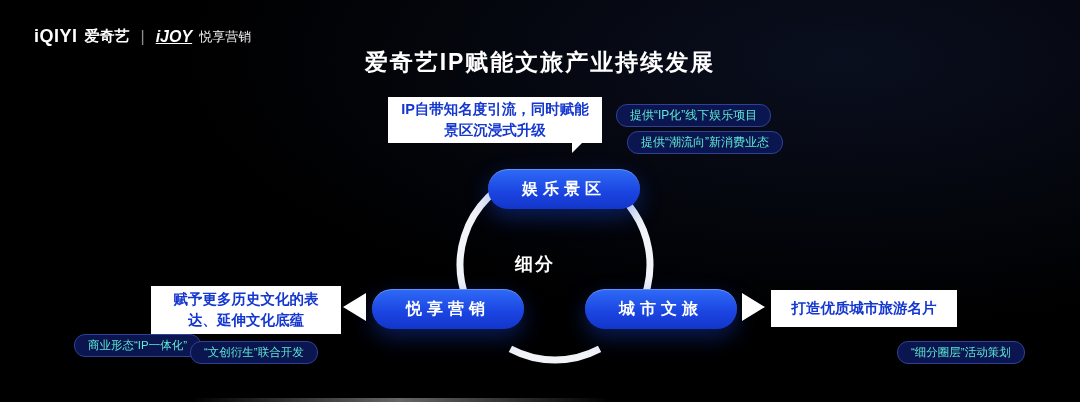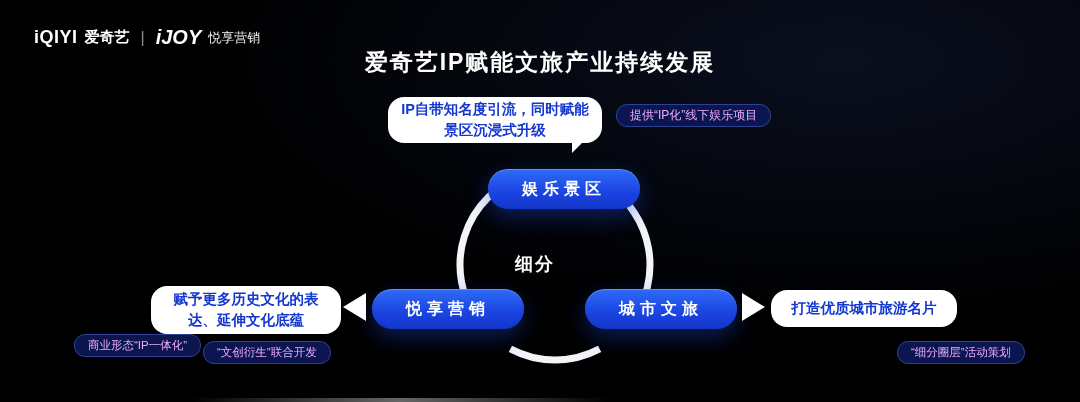--- a/index.html
+++ b/index.html
@@ -7,21 +7,21 @@
   .slide {
     position:relative; width:1080px; height:402px; overflow:hidden;
     background: radial-gradient(ellipse at 78% 15%, #0a0f1f 0%, #000 55%), #000;
     color:#fff;
   }
   
   .logo { position:absolute; left:34px; top:26px; display:flex; align-items:center; gap:7px; }
   .logo .mark { font-weight:800; font-size:18px; letter-spacing:.5px; }
   .logo .cn { font-size:15px; font-weight:700; }
   .logo .divider { opacity:.55; font-weight:300; font-size:16px; margin:0 4px; }
-  .logo .ijoy { font-weight:800; font-size:20px; font-style:italic; }
+  .logo .ijoy { font-weight:800; font-size:16px; font-style:italic;text-decoration:underline; }
   .logo .ijoy-cn { font-size:13px; font-weight:400; opacity:.95; }
   .title {
     position:absolute; top:33px; left:0; right:0; text-align:center;
     font-size:23px; font-weight:700; letter-spacing:2px;margin-top:14px;
   }
   
   .cycle-svg { position:absolute; left:445px; top:157px; width:220px; height:220px; }
   .node {
     position:absolute; width:152px; height:40px; border-radius:20px;
     display:flex; align-items:center; justify-content:center;
@@ -31,44 +31,44 @@
   }
   .node-top { left:488px; top:169px; }
   .node-left { left:372px; top:289px; }
   .node-right { left:585px; top:289px; }
   .center-label {
     position:absolute; left:495px; top:252px; width:80px; text-align:center;
     font-size:18px; font-weight:700; letter-spacing:2px; z-index:2;
   }
   
   .callout {
-    position:absolute; background:#fff; border-radius:16px; color:#1437cf;
+    position:absolute; background:#fff; border-radius:0; color:#1437cf;
     font-weight:700; font-size:14.5px; line-height:21px; text-align:center;
     display:flex; flex-direction:column; justify-content:center; z-index:3;
   }
   .callout-top { left:388px; top:97px; width:214px; height:46px; }
   .callout-left { left:151px; top:286px; width:190px; height:48px; }
   .callout-right { left:771px; top:290px; width:186px; height:37px; }
   .callout-tail {
     position:absolute; left:572px; top:141px; width:0; height:0; z-index:2;
     border-top:12px solid #fff; border-right:12px solid transparent;
   }
   .tri { position:absolute; width:0; height:0; z-index:3; }
   .tri-left { left:343px; top:293px; border-top:14px solid transparent; border-bottom:14px solid transparent; border-right:23px solid #fff; }
   .tri-right { left:742px; top:293px; border-top:14px solid transparent; border-bottom:14px solid transparent; border-left:23px solid #fff; }
   
   .pill {
     position:absolute; height:23px; line-height:21px; padding:0 13px;
     background:#0b1550; border:1px solid #2e4196; border-radius:11px;
-    color:#f0abfc; font-size:11.5px; white-space:nowrap; z-index:3;
+    color:#5eead4; font-size:11.5px; white-space:nowrap; z-index:3;
   }
   .pill-tr1 { left:616px; top:104px; font-size:12px; }
   .pill-tr2 { left:627px; top:131px; font-size:12px; }
   .pill-bl1 { left:74px;  top:334px; }
-  .pill-bl2 { left:203px; top:341px; }
+  .pill-bl2 { left:190px; top:341px; }
   .pill-br1 { left:757px; top:334px; }
   .pill-br2 { left:897px; top:341px; }
   .bottom-glow {
     position:absolute; left:190px; bottom:0; width:420px; height:4px; opacity:.5;
     background:linear-gradient(90deg, rgba(255,255,255,0), rgba(255,255,255,.8), rgba(255,255,255,0));
   }
 </style>
 </head>
 <body>
 
@@ -112,20 +112,21 @@
     <div>达、延伸文化底蕴</div>
   </div>
   <div class="tri tri-left"></div>
 
   <div class="tri tri-right"></div>
   <div class="callout callout-right">
     <div>打造优质城市旅游名片</div>
   </div>
 
   <div class="pill pill-tr1">提供“IP化”线下娱乐项目</div>
+  <div class="pill pill-tr2">提供“潮流向”新消费业态</div>
 
   <div class="pill pill-bl1">商业形态“IP一体化”</div>
   <div class="pill pill-bl2">“文创衍生”联合开发</div>
 
   <div class="pill pill-br2">“细分圈层”活动策划</div>
 
   <div class="bottom-glow"></div>
 </div>
 
 </body></html>

